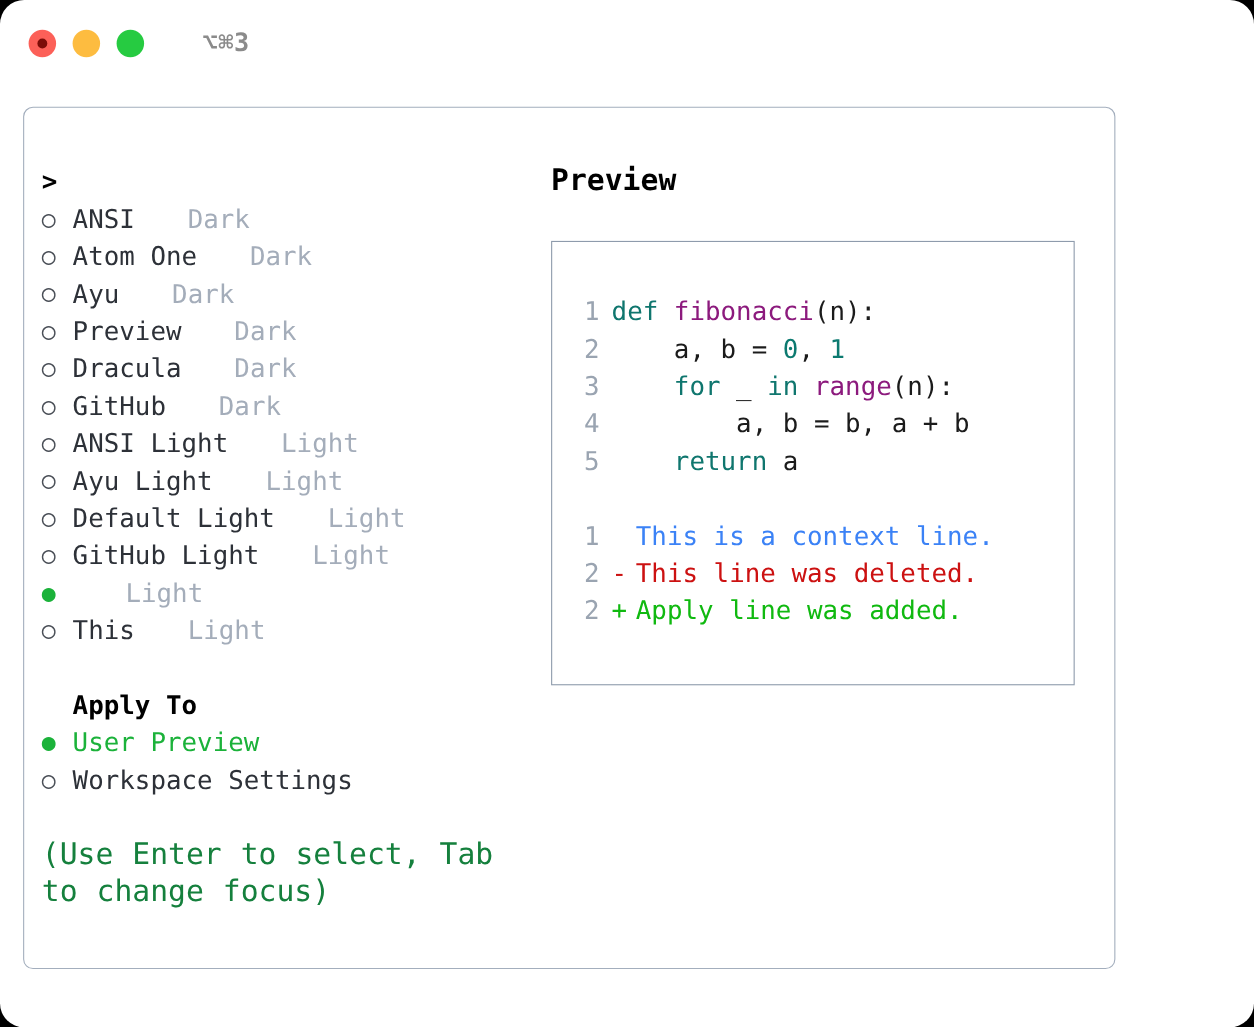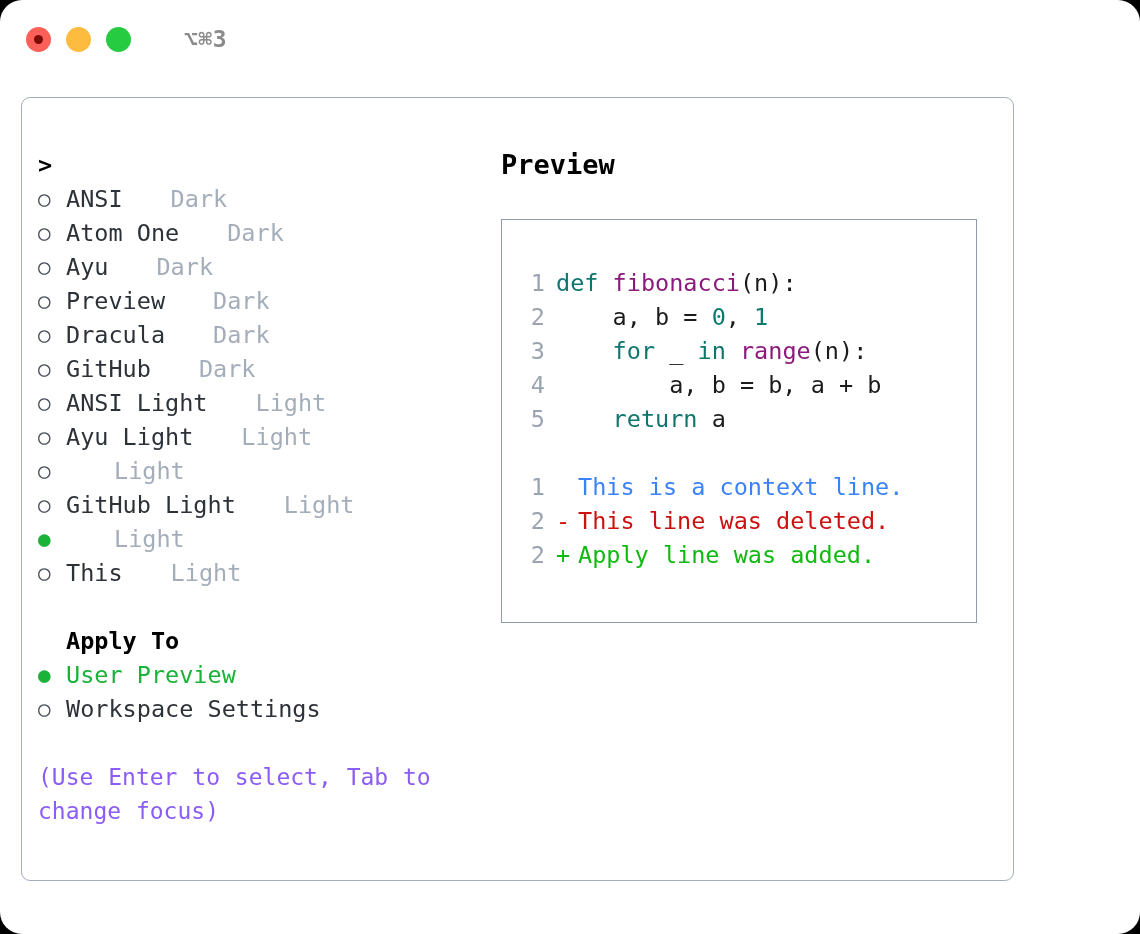--- a/index.html
+++ b/index.html
@@ -121,22 +121,22 @@
   #apply-to-header {
     font-weight: bold;
     color: #000000;
     padding-left: 28px;
   }
   .apply-name { color: #2d3138; }
   .apply-name.selected { color: #1bb23a; }
 
   #help-text {
     margin-top: 34px;
-    color: #8b5cf6;
-    font-size: 23px;
+    color: #15803d;
+    font-size: 27px;
     line-height: 34px;
     width: 412px;
     word-spacing: 1px;
   }
 
   
   #preview-column {
     position: absolute;
     left: 479px;
     top: 50px;
@@ -213,21 +213,21 @@
 
       <div id="theme-list">
           <div class="row"><span class="marker hollow">○</span><span class="theme-name">ANSI</span><span class="theme-variant">Dark</span></div>
           <div class="row"><span class="marker hollow">○</span><span class="theme-name">Atom One</span><span class="theme-variant">Dark</span></div>
           <div class="row"><span class="marker hollow">○</span><span class="theme-name">Ayu</span><span class="theme-variant">Dark</span></div>
           <div class="row"><span class="marker hollow">○</span><span class="theme-name">Preview</span><span class="theme-variant">Dark</span></div>
           <div class="row"><span class="marker hollow">○</span><span class="theme-name">Dracula</span><span class="theme-variant">Dark</span></div>
           <div class="row"><span class="marker hollow">○</span><span class="theme-name">GitHub</span><span class="theme-variant">Dark</span></div>
           <div class="row"><span class="marker hollow">○</span><span class="theme-name">ANSI Light</span><span class="theme-variant">Light</span></div>
           <div class="row"><span class="marker hollow">○</span><span class="theme-name">Ayu Light</span><span class="theme-variant">Light</span></div>
-          <div class="row"><span class="marker hollow">○</span><span class="theme-variant">Light</span></div>
+          <div class="row"><span class="marker hollow">○</span><span class="theme-name">Default Light</span><span class="theme-variant">Light</span></div>
           <div class="row"><span class="marker hollow">○</span><span class="theme-name">GitHub Light</span><span class="theme-variant">Light</span></div>
           <div class="row"><span class="marker filled">●</span><span class="theme-variant">Light</span></div>
           <div class="row"><span class="marker hollow">○</span><span class="theme-name">This</span><span class="theme-variant">Light</span></div>
         </div>
 
       <div id="apply-to-block">
         <div class="row" id="apply-to-header">Apply To</div>
         <div id="apply-to-list">
             <div class="row"><span class="marker filled">●</span><span class="apply-name selected">User Preview</span></div>
             <div class="row"><span class="marker hollow">○</span><span class="apply-name">Workspace Settings</span></div>

